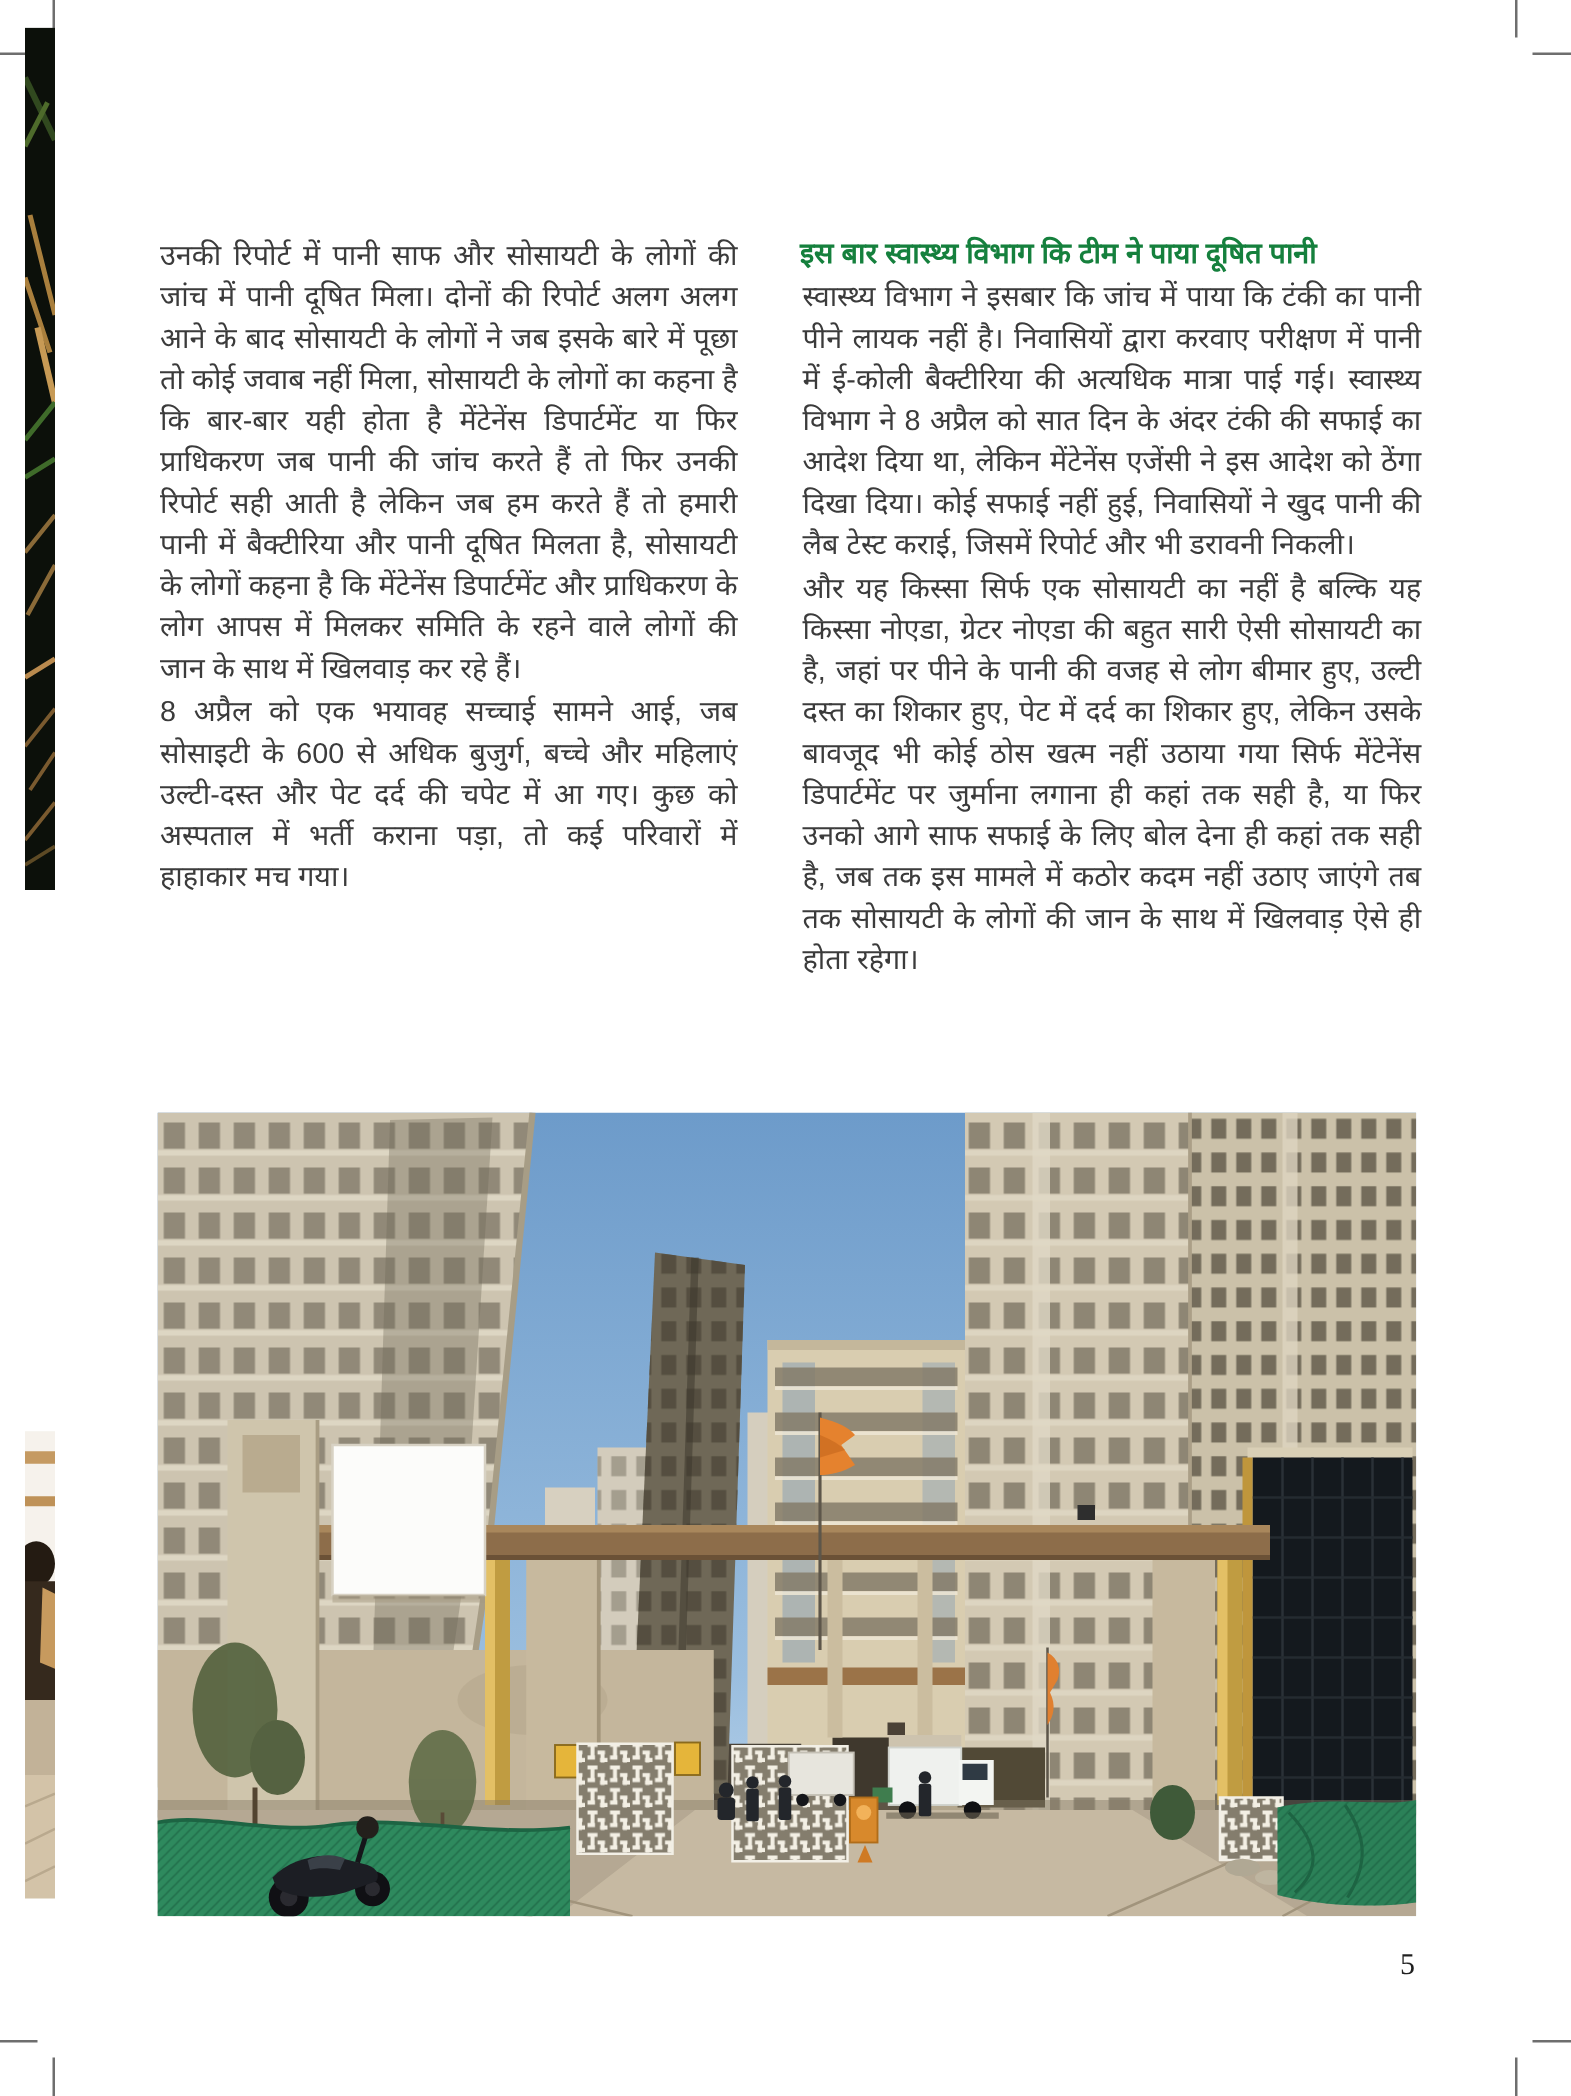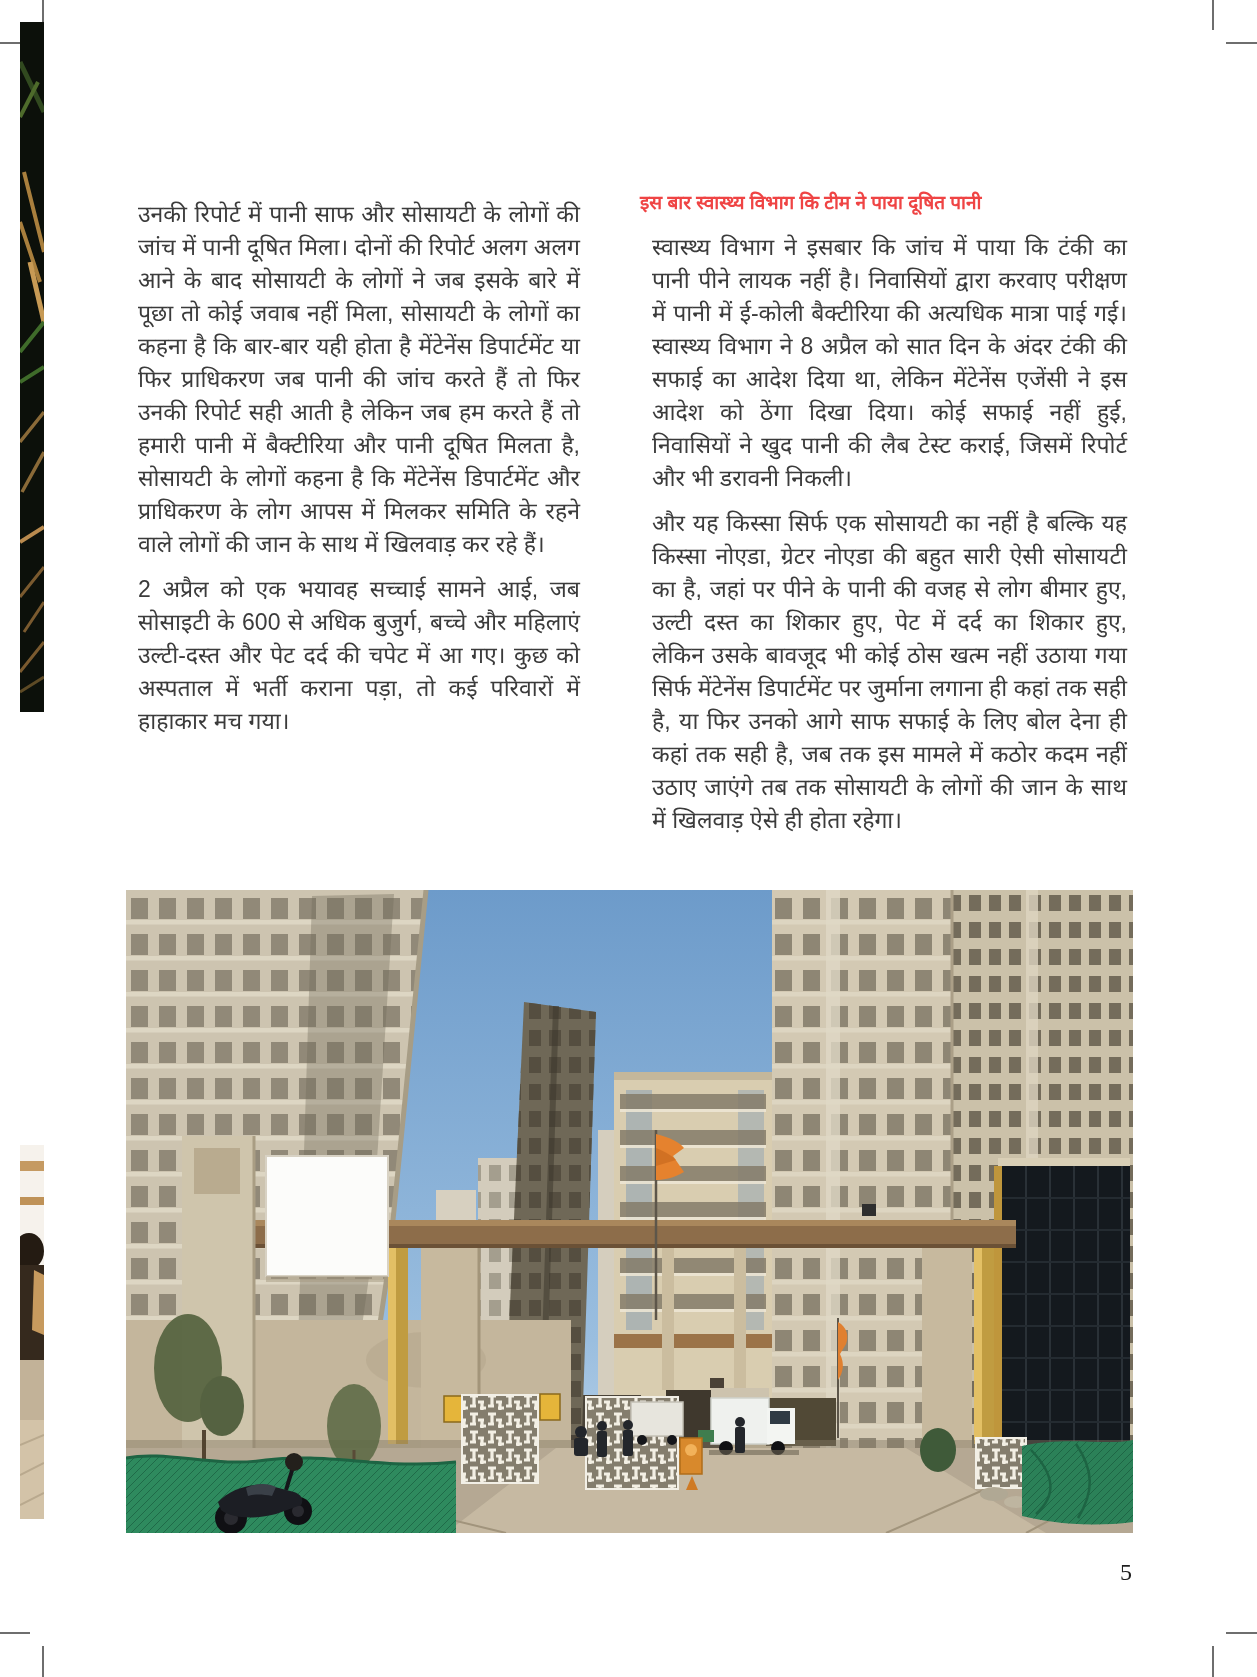--- a/index.html
+++ b/index.html
@@ -21,22 +21,22 @@
   .strip { position:absolute; left:20px; overflow:hidden; }
   .strip.top { top:22px; width:24px; height:690px; }
   .strip.bottom { top:1145px; width:24px; height:374px; }
   .strip svg { display:block; width:100%; height:100%; }
 
   
   .col { position:absolute; top:186px; color:#3b3b3b; font-size:23px; line-height:33px;
          text-align:justify; }
   .col.left  { left:126px; width:466px; }
   .col.right { left:640px; width:499px; }
-  .col p { margin:12px; }
-  .col h3 { margin:0; font-size:19px; line-height:33px; font-weight:bold; color:#ef4444; text-align:left; }
+  .col p { margin:2px; }
+  .col h3 { margin:0; font-size:23px; line-height:33px; font-weight:bold; color:#15803d; text-align:left; }
   .mt22 { margin-top:22px; }
   .mt40 { margin-top:40px; }
   .mt50 { margin-top:50px; }
 
   
   .photo { position:absolute; left:126px; top:890px; width:1007px; height:643px; }
   .photo svg { display:block; width:100%; height:100%; }
 
   .pageno { position:absolute; left:1104px; top:1559px; width:44px; text-align:center;
             font-family:"Liberation Serif","DejaVu Serif",serif; font-size:24px; color:#1f1f1f; }
@@ -80,21 +80,21 @@
       <rect y="120" width="24" height="95" fill="#35291d"></rect>
       <path d="M14,125 L24,130 L24,190 L12,185 Z" fill="#c79a5e"></path>
       <rect y="215" width="24" height="60" fill="#c2b298"></rect>
       <rect y="275" width="24" height="99" fill="#d3c3a8"></rect>
       <path d="M0,300 L24,290 M0,330 L24,318 M0,360 L24,348" stroke="#b9a98e" stroke-width="2"></path>
     </svg>
   </div>
 
   <div class="col left">
     <p>उनकी रिपोर्ट में पानी साफ और सोसायटी के लोगों की जांच में पानी दूषित मिला। दोनों की रिपोर्ट अलग अलग आने के बाद सोसायटी के लोगों ने जब इसके बारे में पूछा तो कोई जवाब नहीं मिला, सोसायटी के लोगों का कहना है कि बार-बार यही होता है मेंटेनेंस डिपार्टमेंट या फिर प्राधिकरण जब पानी की जांच करते हैं तो फिर उनकी रिपोर्ट सही आती है लेकिन जब हम करते हैं तो हमारी पानी में बैक्टीरिया और पानी दूषित मिलता है, सोसायटी के लोगों कहना है कि मेंटेनेंस डिपार्टमेंट और प्राधिकरण के लोग आपस में मिलकर समिति के रहने वाले लोगों की जान के साथ में खिलवाड़ कर रहे हैं।</p>
-    <p class="mt22">2 अप्रैल को एक भयावह सच्चाई सामने आई, जब सोसाइटी के 600 से अधिक बुजुर्ग, बच्चे और महिलाएं उल्टी-दस्त और पेट दर्द की चपेट में आ गए। कुछ को अस्पताल में भर्ती कराना पड़ा, तो कई परिवारों में हाहाकार मच गया।</p>
+    <p class="mt22">8 अप्रैल को एक भयावह सच्चाई सामने आई, जब सोसाइटी के 600 से अधिक बुजुर्ग, बच्चे और महिलाएं उल्टी-दस्त और पेट दर्द की चपेट में आ गए। कुछ को अस्पताल में भर्ती कराना पड़ा, तो कई परिवारों में हाहाकार मच गया।</p>
   </div>
 
   <div class="col right">
     <h3 class="mt50">इस बार स्वास्थ्य विभाग कि टीम ने पाया दूषित पानी</h3>
     <p>स्वास्थ्य विभाग ने इसबार कि जांच में पाया कि टंकी का पानी पीने लायक नहीं है। निवासियों द्वारा करवाए परीक्षण में पानी में ई-कोली बैक्टीरिया की अत्यधिक मात्रा पाई गई। स्वास्थ्य विभाग ने 8 अप्रैल को सात दिन के अंदर टंकी की सफाई का आदेश दिया था, लेकिन मेंटेनेंस एजेंसी ने इस आदेश को ठेंगा दिखा दिया। कोई सफाई नहीं हुई, निवासियों ने खुद पानी की लैब टेस्ट कराई, जिसमें रिपोर्ट और भी डरावनी निकली।</p>
     <p class="mt22">और यह किस्सा सिर्फ एक सोसायटी का नहीं है बल्कि यह किस्सा नोएडा, ग्रेटर नोएडा की बहुत सारी ऐसी सोसायटी का है, जहां पर पीने के पानी की वजह से लोग बीमार हुए, उल्टी दस्त का शिकार हुए, पेट में दर्द का शिकार हुए, लेकिन उसके बावजूद भी कोई ठोस खत्म नहीं उठाया गया सिर्फ मेंटेनेंस डिपार्टमेंट पर जुर्माना लगाना ही कहां तक सही है, या फिर उनको आगे साफ सफाई के लिए बोल देना ही कहां तक सही है, जब तक इस मामले में कठोर कदम नहीं उठाए जाएंगे तब तक सोसायटी के लोगों की जान के साथ में खिलवाड़ ऐसे ही होता रहेगा।</p>
   </div>
 
   <div class="photo">
     <svg viewBox="0 0 1007 643">

